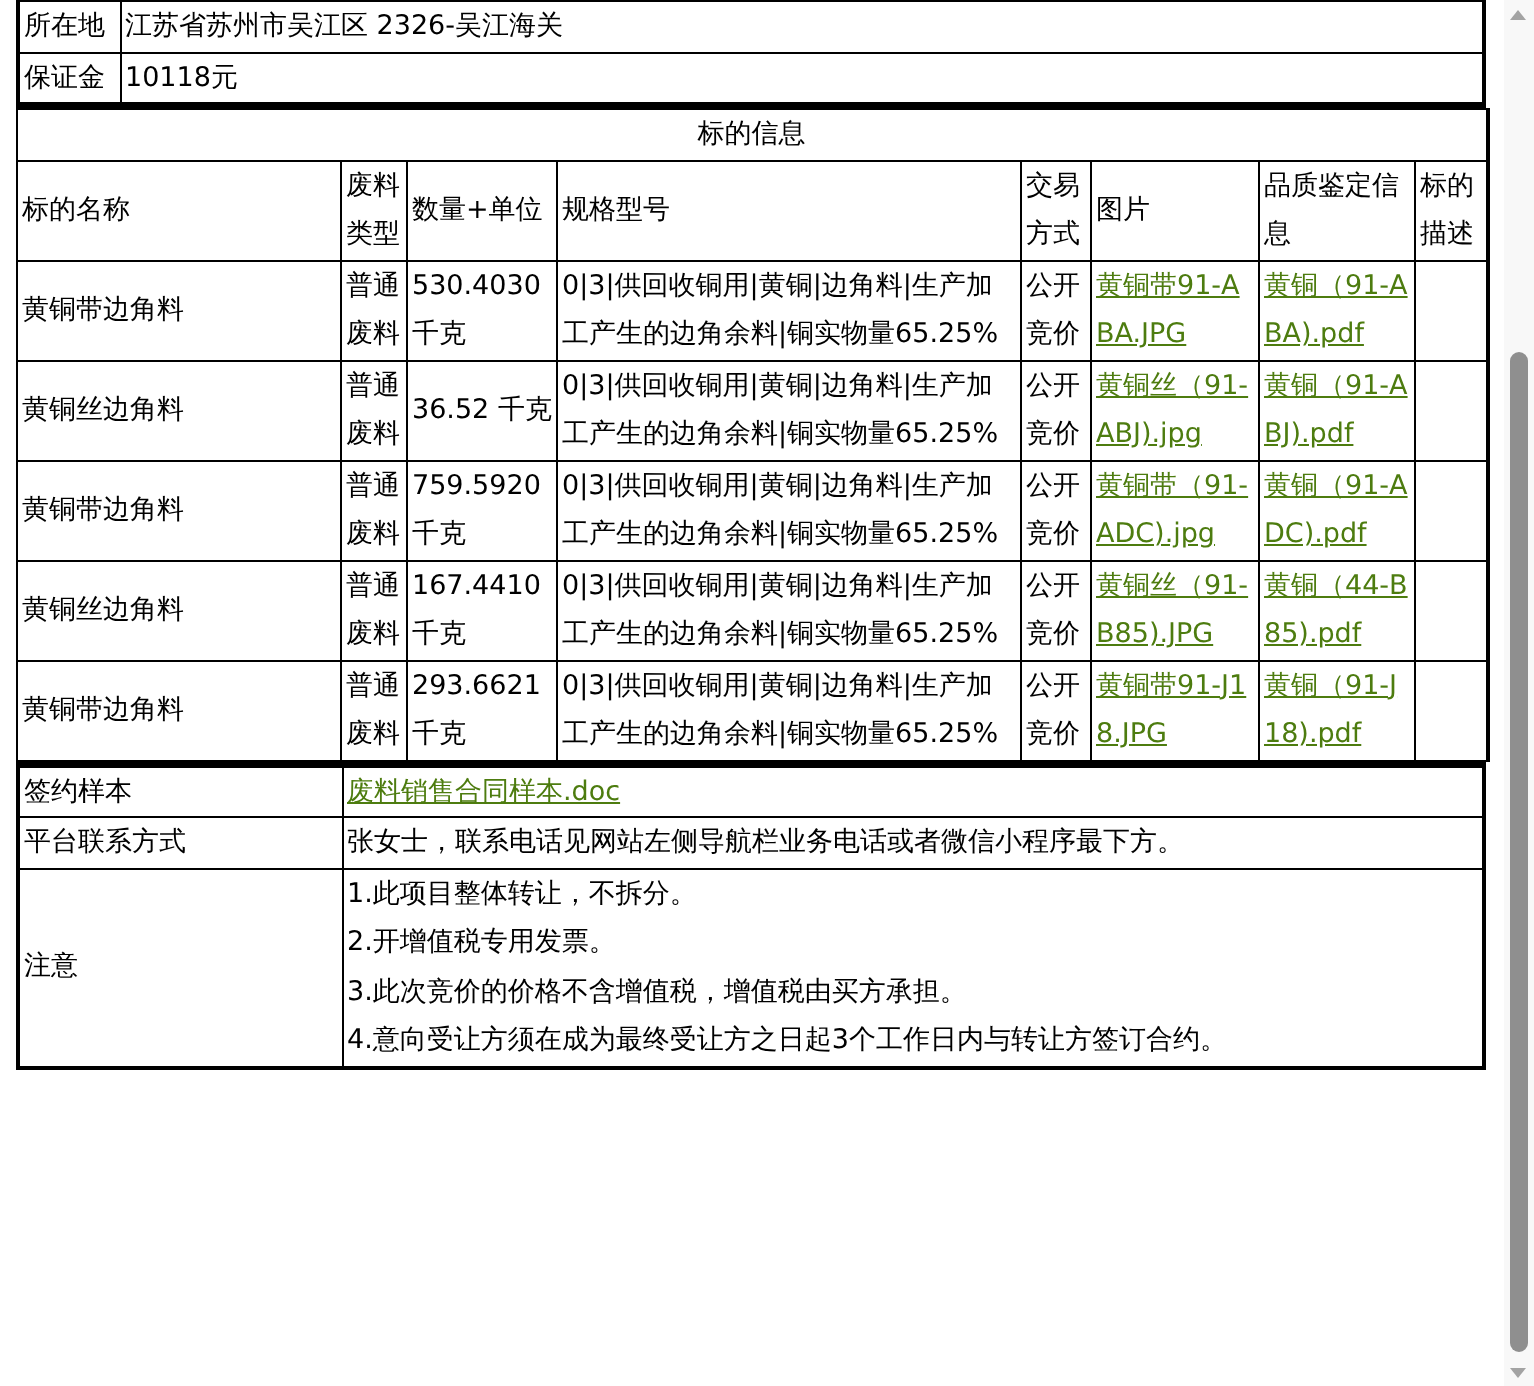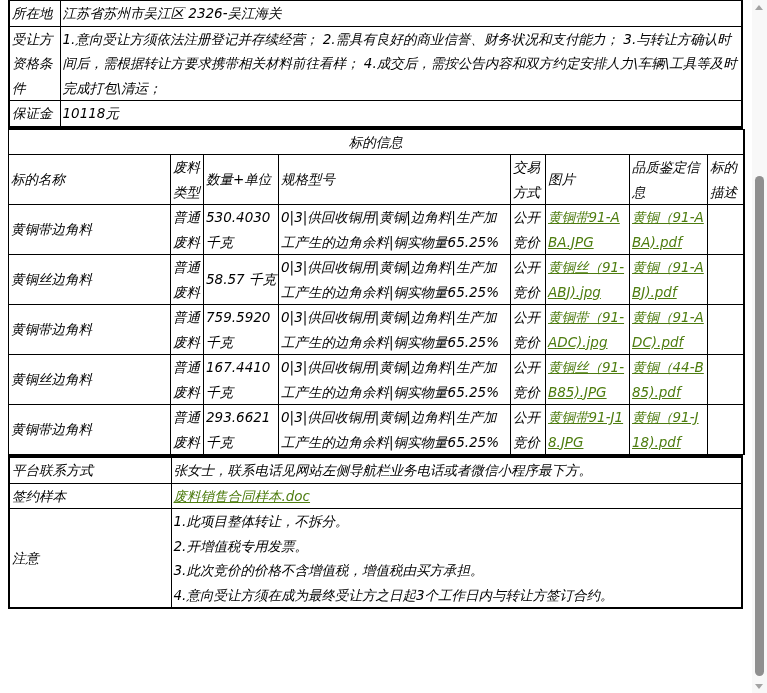--- a/index.html
+++ b/index.html
@@ -1,21 +1,21 @@
 <!DOCTYPE html>
 <html><head>
 <meta charset="utf-8">
 <style>
   html, body { margin: 0; padding: 0; background: #ffffff; }
   body {
     width: 767px; height: 693px; overflow: hidden; position: relative;
     font-family: "DejaVu Sans", "Liberation Sans", sans-serif;
     font-size: 13px; color: #000;
   }
-  .page { position: absolute; left: 8px; top: 0; width: 750px; font-style: italic; }
+  .page { position: absolute; left: 8px; top: 0; width: 750px; }
   table { border-collapse: collapse; width: 735px; table-layout: fixed; }
   td {
     border: 1px solid #000; padding: 0 2px; vertical-align: middle;
     line-height: 24.5px; word-break: break-all; font-size: 13.5px;
   }
   .t1 { margin-top: -14px; border-left: 2px solid #000; border-right: 2px solid #000; border-bottom: 3px solid #000; }
   .t1 td.lbl { width: 48px; }
   .t2 { border-left: 1px solid #000; border-right: 2px solid #000; }
   .t2 td.section { text-align: center; }
   .t3 { border: 2px solid #000; border-top: 3px solid #000; }
@@ -50,24 +50,20 @@
     <tbody>
         <tr style="height:14px">
           <td></td>
           <td></td>
         </tr>
     <tr>
       <td class="lbl">所在地</td>
       <td>江苏省苏州市吴江区 2326-吴江海关</td>
     </tr>
     <tr>
-      <td class="lbl">受让方资格条件</td>
-      <td>1.意向受让方须依法注册登记并存续经营； 2.需具有良好的商业信誉、财务状况和支付能力； 3.与转让方确认时间后，需根据转让方要求携带相关材料前往看样； 4.成交后，需按公告内容和双方约定安排人力\车辆\工具等及时完成打包\清运；</td>
-    </tr>
-    <tr>
       <td class="lbl">保证金</td>
       <td>10118元</td>
     </tr>
   </tbody>
     </table>
 
   <table class="t2">
     <colgroup>
       <col style="width:162px">
         <col style="width:33px">
@@ -98,21 +94,21 @@
       <td>530.4030 千克</td>
       <td>0|3|供回收铜用|黄铜|边角料|生产加工产生的边角余料|铜实物量65.25%</td>
       <td>公开竞价</td>
       <td><a class="lnk" href="#">黄铜带91-ABA.JPG</a></td>
       <td><a class="lnk" href="#">黄铜（91-ABA).pdf</a></td>
       <td></td>
     </tr>
     <tr>
       <td>黄铜丝边角料</td>
       <td>普通废料</td>
-      <td>58.57 千克</td>
+      <td>36.52 千克</td>
       <td>0|3|供回收铜用|黄铜|边角料|生产加工产生的边角余料|铜实物量65.25%</td>
       <td>公开竞价</td>
       <td><a class="lnk" href="#">黄铜丝（91-ABJ).jpg</a></td>
       <td><a class="lnk" href="#">黄铜（91-ABJ).pdf</a></td>
       <td></td>
     </tr>
     <tr>
       <td>黄铜带边角料</td>
       <td>普通废料</td>
       <td>759.5920 千克</td>
@@ -145,26 +141,26 @@
   </tbody>
     </table>
 
   <table class="t3">
     <colgroup>
         <col style="width:162px">
         <col>
       </colgroup>
     <tbody>
     <tr>
+      <td class="lbl">签约样本</td>
+      <td><a class="lnk" href="#">废料销售合同样本.doc</a></td>
+    </tr>
+    <tr>
       <td class="lbl">平台联系方式</td>
       <td>张女士，联系电话见网站左侧导航栏业务电话或者微信小程序最下方。</td>
-    </tr>
-    <tr>
-      <td class="lbl">签约样本</td>
-      <td><a class="lnk" href="#">废料销售合同样本.doc</a></td>
     </tr>
     <tr>
       <td class="lbl">注意</td>
       <td>
         <div>1.此项目整体转让，不拆分。</div>
         <div>2.开增值税专用发票。</div>
         <div>3.此次竞价的价格不含增值税，增值税由买方承担。</div>
         <div>4.意向受让方须在成为最终受让方之日起3个工作日内与转让方签订合约。</div>
       </td>
     </tr>

